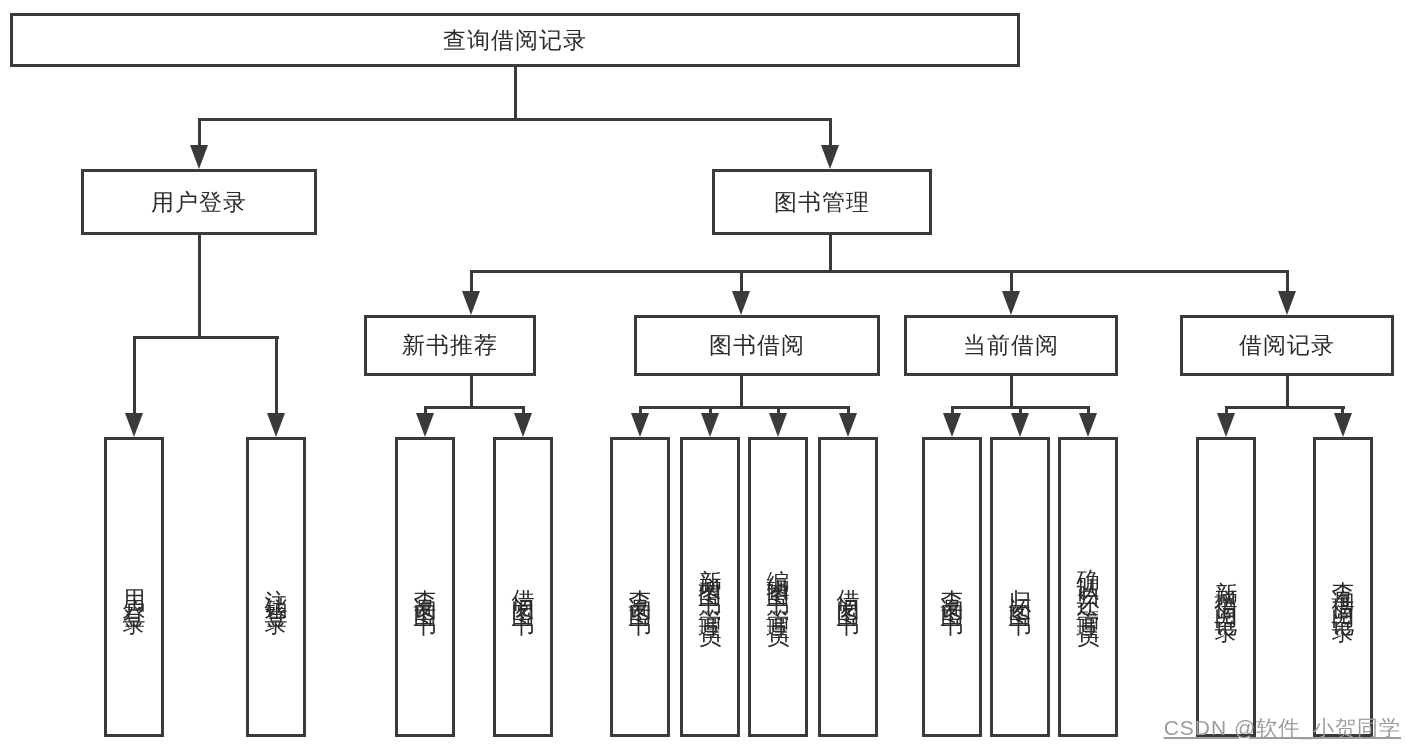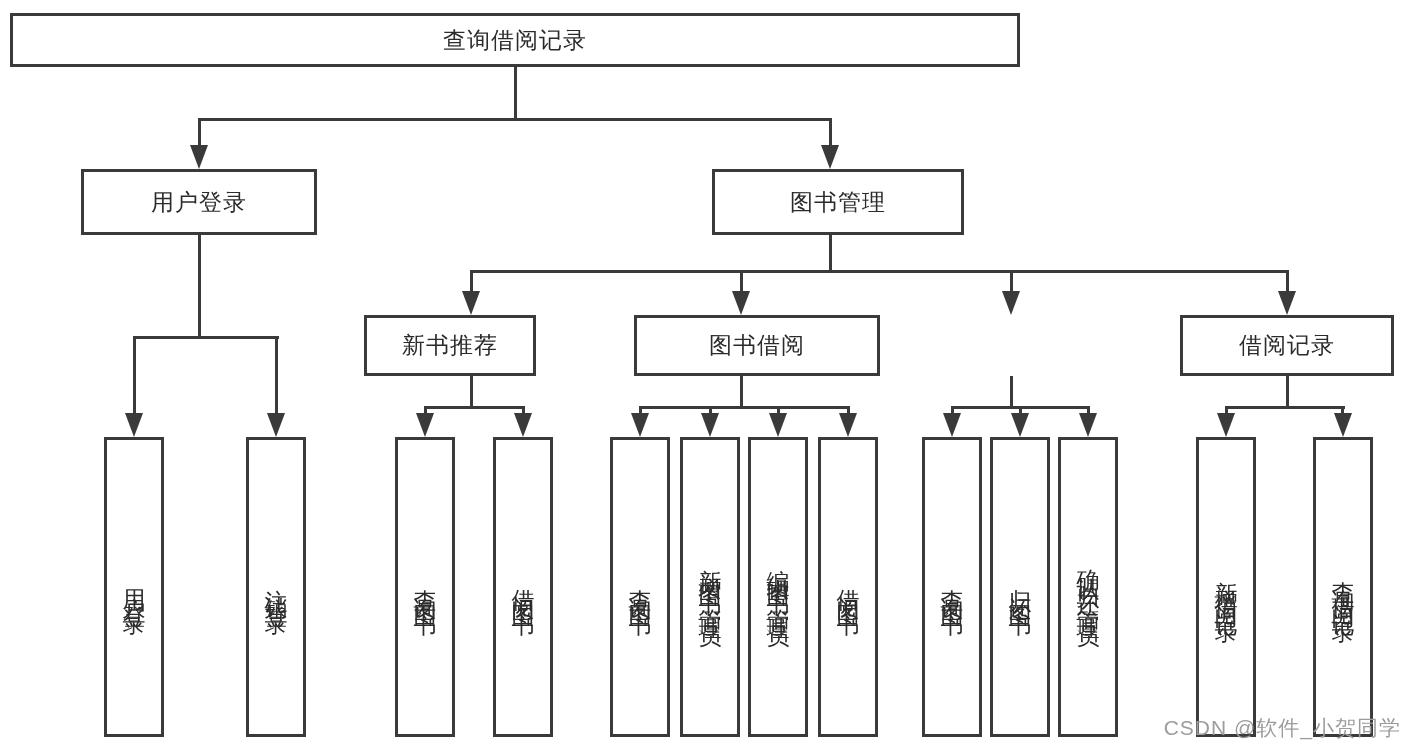--- a/index.html
+++ b/index.html
@@ -21,48 +21,51 @@
   }
   .vl{position:absolute;width:3px;background:#3a3a3a;}
   .hl{position:absolute;height:3px;background:#3a3a3a;}
   .arw{
     position:absolute;width:0;height:0;
     border-left:9px solid transparent;border-right:9px solid transparent;
     border-top:24px solid #3a3a3a;
   }
   .watermark{
     position:absolute;right:4px;top:714px;z-index:10;
-    font-size:21px;color:#9c9c9c;letter-spacing:1px;white-space:nowrap;
+    font-size:21px;color:#9c9c9c;letter-spacing:1px;white-space:nowrap;text-decoration:underline;
   }
 </style>
 </head>
 <body>
 
 <div id="canvas">
 
   <div class="box" style="left:10px;top:13px;width:1010px;height:54px">
     <span>查询借阅记录</span>
   </div>
 
   <div class="box" style="left:81px;top:169px;width:236px;height:66px">
     <span>用户登录</span>
   </div>
 
-  <div class="box" style="left:712px;top:169px;width:252px;height:66px">
+  <div class="box" style="left:712px;top:169px;width:220px;height:66px">
     <span>图书管理</span>
   </div>
 
   <div class="box" style="left:364px;top:315px;width:172px;height:61px">
     <span>新书推荐</span>
   </div>
 
   <div class="box" style="left:634px;top:315px;width:246px;height:61px">
     <span>图书借阅</span>
   </div>
 
+  <div class="box" style="left:904px;top:315px;width:214px;height:61px">
+    <span>当前借阅</span>
+  </div>
 
   <div class="box" style="left:1180px;top:315px;width:214px;height:61px">
     <span>借阅记录</span>
   </div>
 
   <div class="vbox" style="left:104px">
     <span>用户登录</span>
   </div>
   <div class="vbox" style="left:246px">
     <span>注销登录</span>

